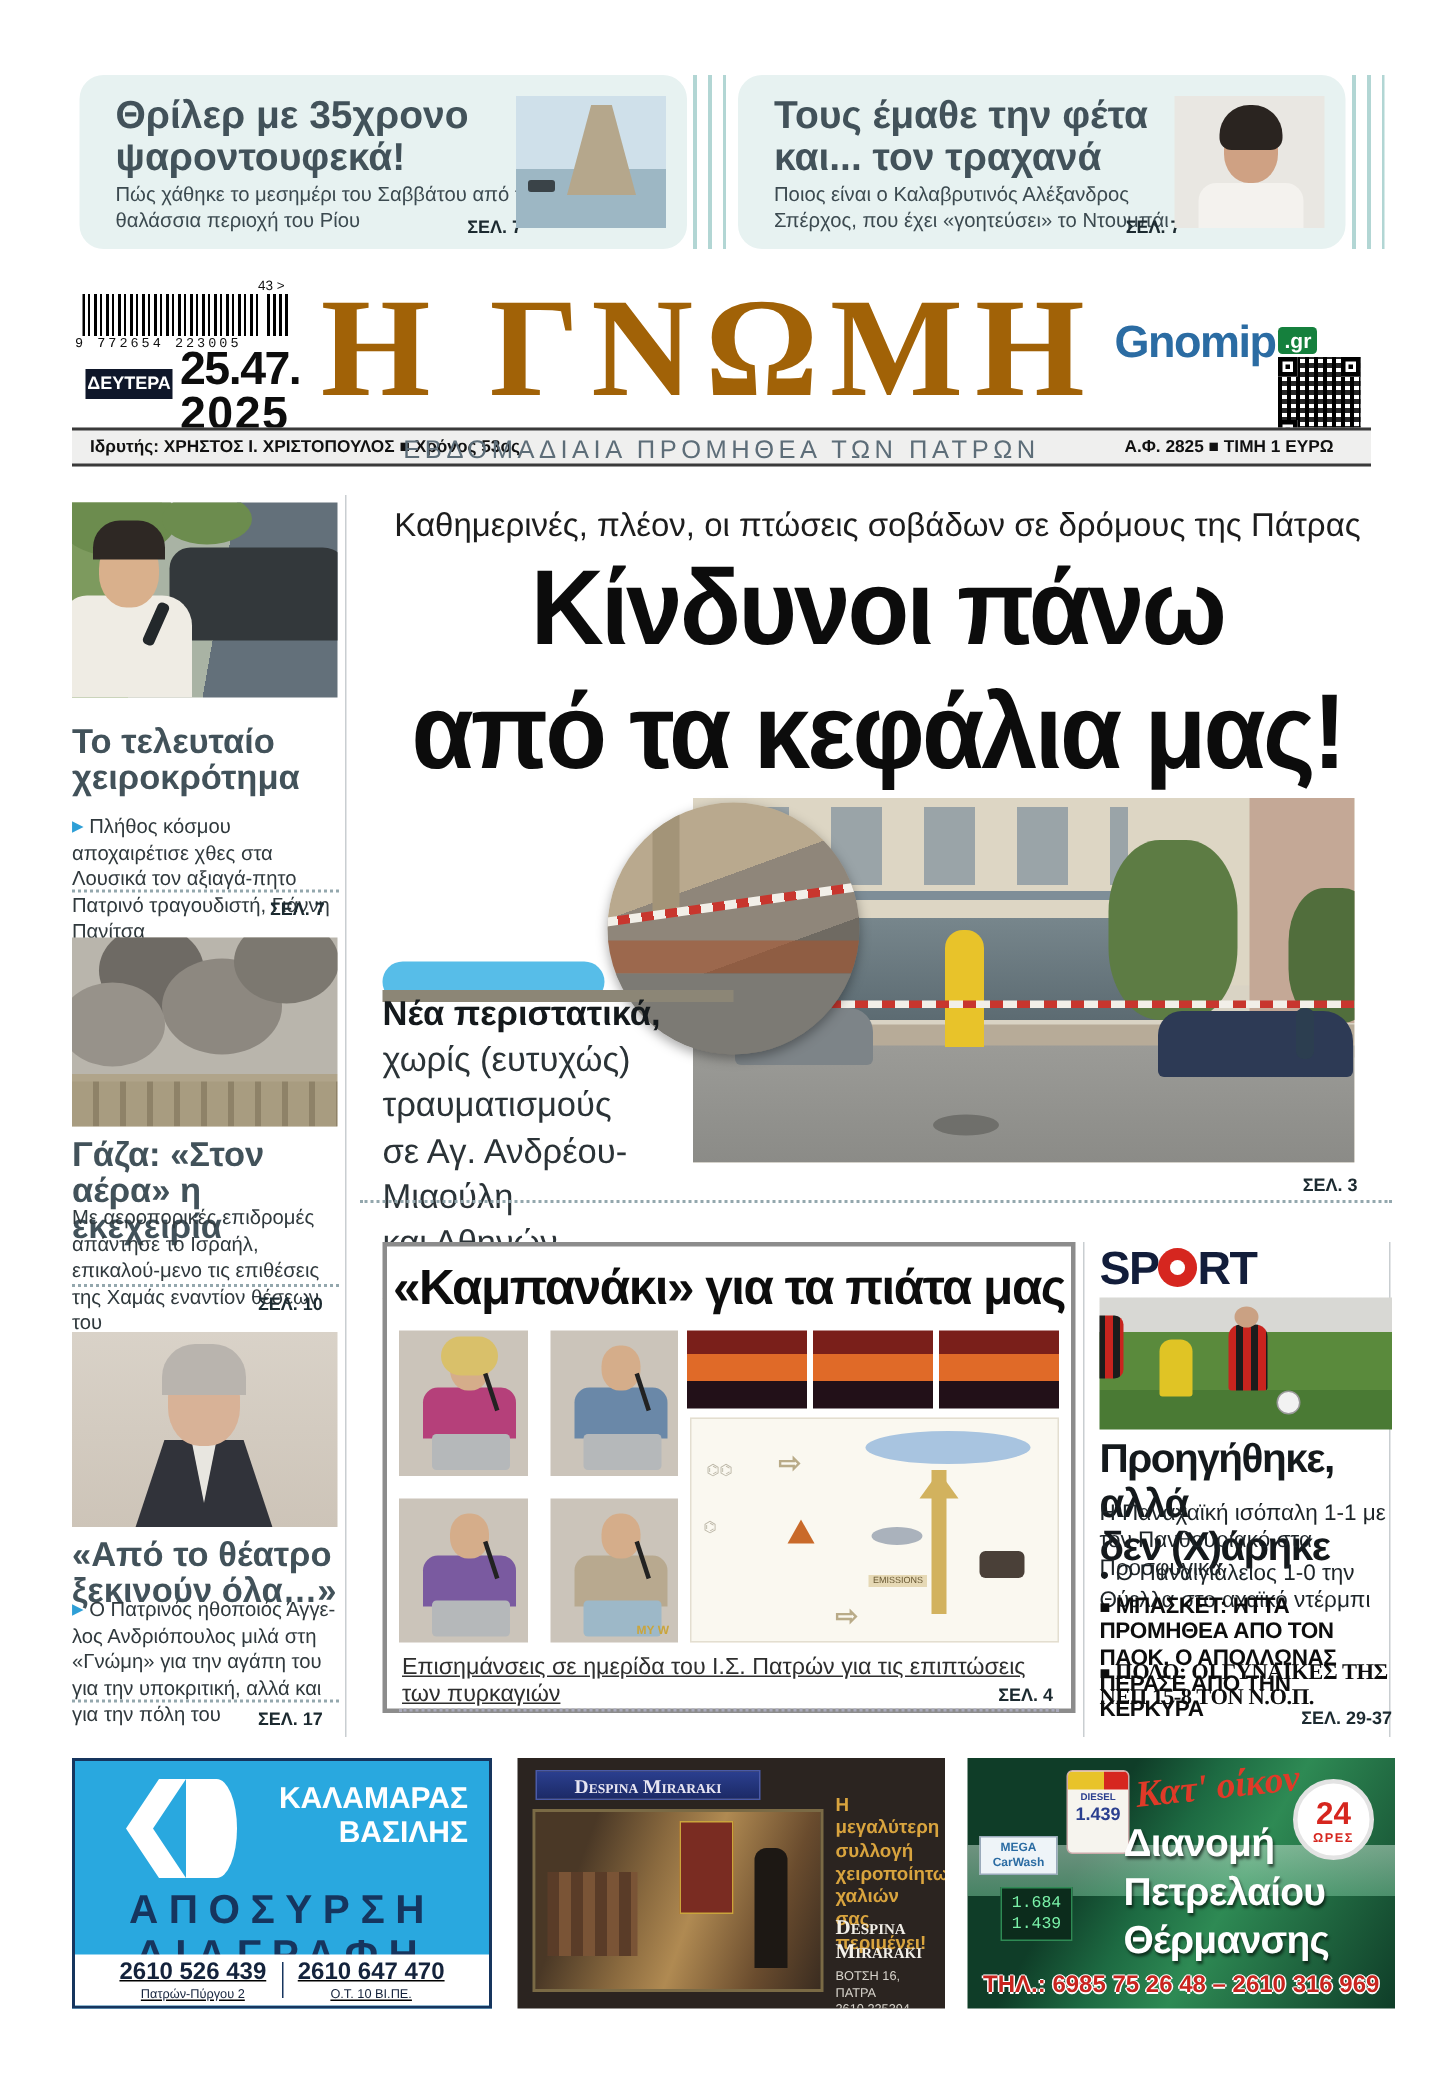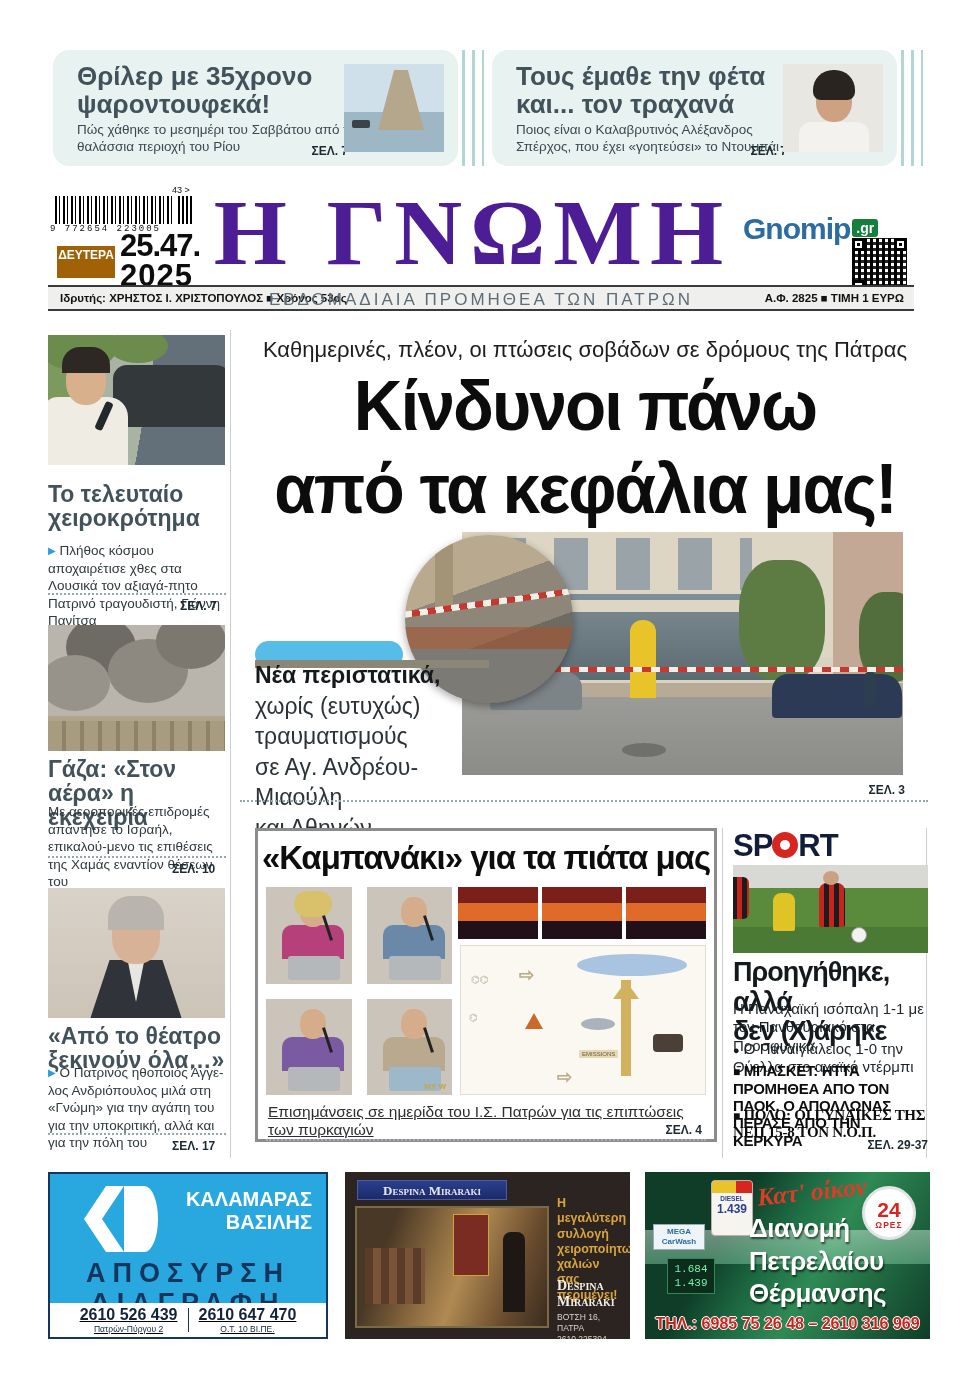--- a/index.html
+++ b/index.html
@@ -27,41 +27,41 @@
   .facem{position:absolute;left:33px;top:16px;width:36px;height:42px;background:#cfa183;border-radius:46%;}
   .shirtm{position:absolute;left:16px;top:58px;width:70px;height:30px;background:#f4f2ee;border-radius:12px 12px 0 0;}
 
   
   .bc-bars{position:absolute;left:55px;top:196px;width:118px;height:28px;
     background:repeating-linear-gradient(90deg,#000 0 2px,#fff 2px 4px,#000 4px 5px,#fff 5px 8px);}
   .bc-addon{position:absolute;left:178px;top:196px;width:14px;height:28px;
     background:repeating-linear-gradient(90deg,#000 0 2px,#fff 2px 4px);}
   .bc-addon-label{position:absolute;left:172px;top:185px;font-size:9px;color:#111;}
   .bc-digits{position:absolute;left:50px;top:224px;width:128px;font-size:9px;letter-spacing:2px;color:#111;font-family:"Liberation Mono",monospace;}
-  .day-box{position:absolute;left:57px;top:246px;width:58px;height:32px;background:#a16207;color:#fff;
+  .day-box{position:absolute;left:57px;top:246px;width:58px;height:20px;background:#0f172a;color:#fff;
     font-size:12px;font-weight:700;text-align:center;line-height:19px;}
   .date1{position:absolute;left:120px;top:228px;font-size:31px;font-weight:900;color:#0d0d0d;letter-spacing:-1px;}
   .date2{position:absolute;left:120px;top:258px;font-size:31px;font-weight:900;color:#0d0d0d;letter-spacing:1px;}
   .paper-title{position:absolute;left:200px;top:182px;width:545px;height:104px;
     font-family:"Liberation Serif",serif;font-weight:700;font-size:94px;line-height:100px;
-    color:#4c1d95;text-align:center;letter-spacing:8px;}
+    color:#a16207;text-align:center;letter-spacing:8px;}
   .gnomip{position:absolute;left:743px;top:212px;font-size:30px;font-weight:800;color:#2b6ca3;letter-spacing:-1px;}
   .gnomip .tld{display:inline-block;background:#15803d;color:#fff;font-size:14px;font-weight:700;
     padding:1px 4px;border-radius:3px;vertical-align:6px;margin-left:2px;letter-spacing:0;}
   .qr{position:absolute;left:852px;top:238px;width:55px;height:55px;background:
     repeating-linear-gradient(0deg,rgba(0,0,0,.85) 0 3px,transparent 3px 6px),
     repeating-linear-gradient(90deg,#000 0 3px,#fff 3px 6px);}
   .qr .f{position:absolute;width:13px;height:13px;background:#fff;border:3px solid #000;box-sizing:border-box;}
   .qr .f::after{content:"";position:absolute;left:2px;top:2px;width:3px;height:3px;background:#000;}
   .qf1{left:0;top:0;} .qf2{right:0;top:0;} .qf3{left:0;bottom:0;}
   .info-strip{position:absolute;left:48px;top:285px;width:866px;height:26px;background:#efefee;
     border-top:2px solid #3a3a3a;border-bottom:2px solid #3a3a3a;box-sizing:border-box;}
   .founder{position:absolute;left:12px;top:5px;font-size:11.5px;font-weight:700;color:#111;}
   .weekly{position:absolute;left:0;right:0;top:3px;text-align:center;font-size:17px;color:#5d6d78;letter-spacing:3px;}
-  .issue{position:absolute;right:10px;top:5px;font-size:11.5px;font-weight:700;color:#111;}
+  .issue{position:absolute;right:25px;top:5px;font-size:11.5px;font-weight:700;color:#111;}
 
   
   .vline{position:absolute;width:1px;background:#c9ced1;}
   .dotline{position:absolute;border-top:2px dotted #93a7ad;height:0;}
 
   
   .s-ph{position:absolute;left:48px;width:177px;overflow:hidden;}
   .s-title{position:absolute;left:48px;width:180px;font-size:23px;line-height:1.05;font-weight:700;color:#42525a;}
   .s-text{position:absolute;left:48px;width:178px;font-size:13.5px;line-height:1.3;color:#30393d;}
   .arr{color:#2e9fd6;font-size:10px;vertical-align:1px;}

